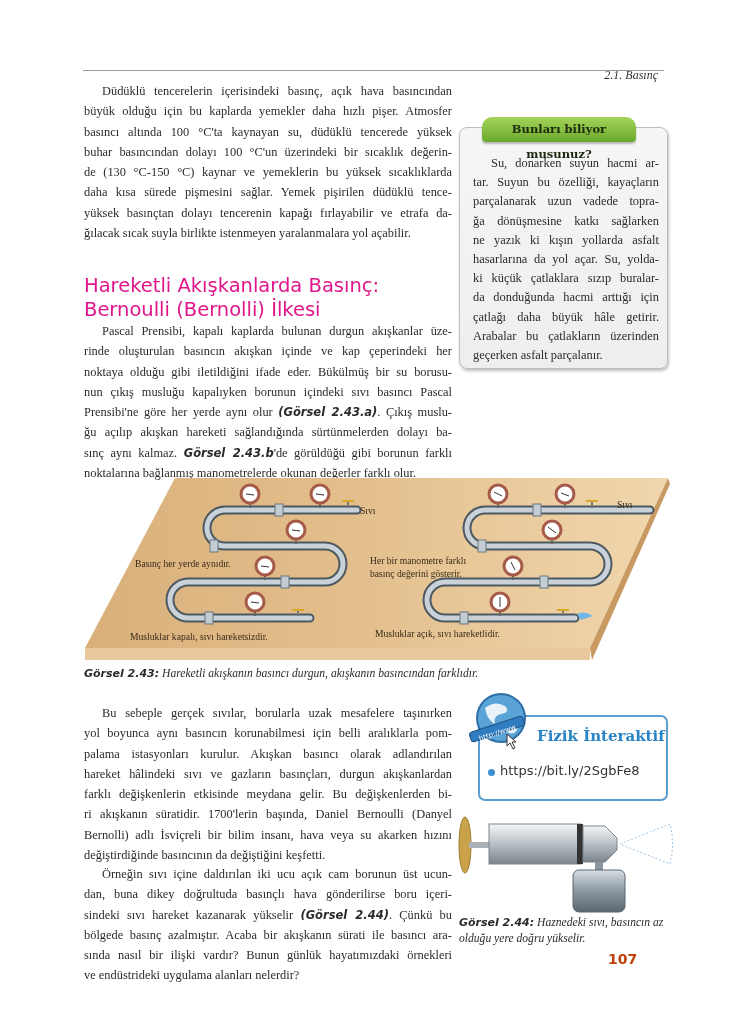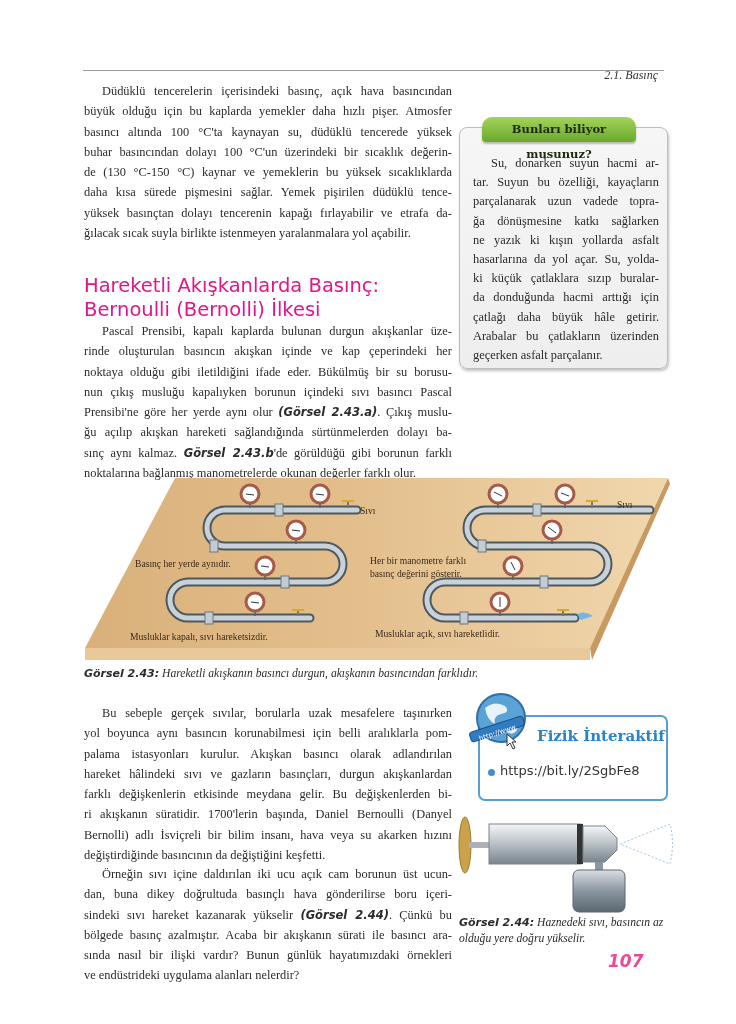--- a/index.html
+++ b/index.html
@@ -24,21 +24,21 @@
   
   .fig { left:80px; top:476px; width:590px; height:192px; }
   .fig-label { font-family:"Liberation Serif", serif; font-size:9.6px; color:#3a2a1a; white-space:nowrap; }
   .caption { font-family:"Liberation Serif", serif; font-style:italic; font-size:11.6px; color:#2b2b2b; }
   .caption b { font-family:"DejaVu Sans", sans-serif; font-style:italic; font-weight:bold; font-size:11px; }
   
   .fi-box { left:478px; top:715px; width:186px; height:82px; border:2px solid #5a9fd0; border-radius:7px; background:#fff; }
   .fi-title { left:537px; top:727px; font-family:"DejaVu Serif", serif; font-weight:bold; font-size:15px; color:#2a84c5; }
   .fi-dot { left:488px; top:769px; width:7px; height:7px; border-radius:50%; background:#3c8fd0; }
   .fi-link { left:500px; top:763px; font-family:"DejaVu Sans", sans-serif; font-size:13px; color:#333; }
-  .page-num { left:608px; top:951px; font-family:"DejaVu Sans", sans-serif; font-weight:bold; font-style:italic; font-size:17px; color:#ec4899; }
+  .page-num { left:608px; top:951px; font-family:"DejaVu Sans", sans-serif; font-weight:bold; font-size:14px; color:#c2410c; }
 </style>
 </head>
 <body>
 
 <div class="abs header-label">2.1. Basınç</div>
 <div class="abs header-rule"></div>
 
 <div class="abs para" style="left:84px; top:81px; width:368px;">
   <span class="ln ind">Düdüklü tencerelerin içerisindeki basınç, açık hava basıncından</span>
   <span class="ln">büyük olduğu için bu kaplarda yemekler daha hızlı pişer. Atmosfer</span>

